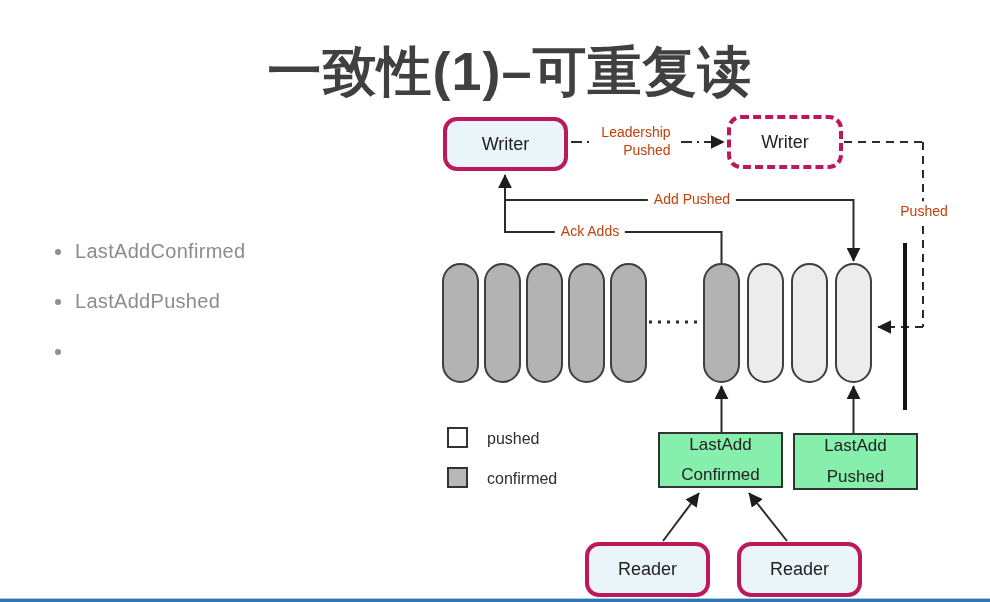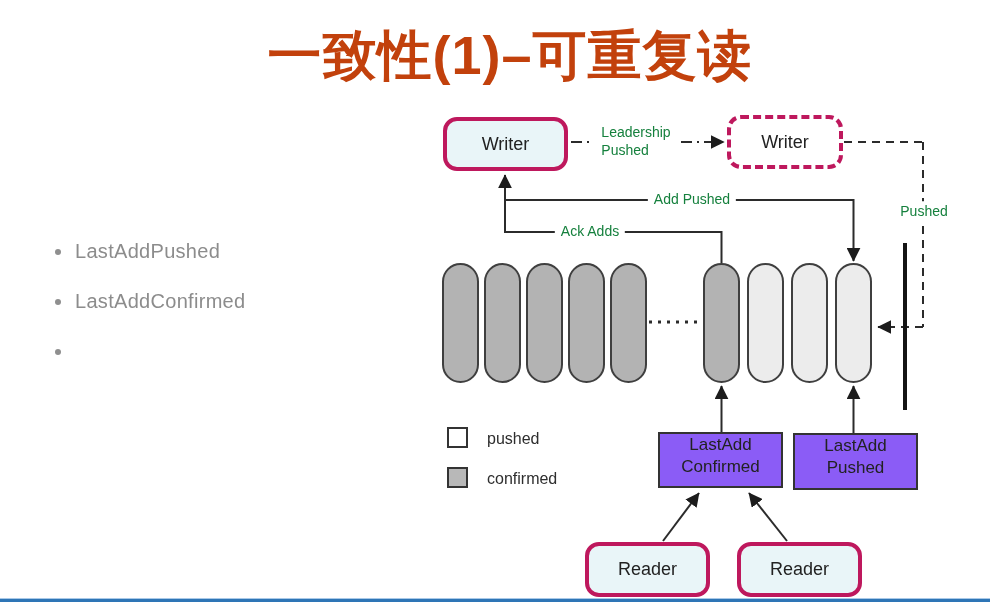--- a/index.html
+++ b/index.html
@@ -7,27 +7,27 @@
   body {
     position: relative;
     background: #ffffff;
     font-family: "Liberation Sans", "DejaVu Sans", sans-serif;
     overflow: hidden;
   }
 
   
   .slide-title {
     position: absolute;
-    left: 0; top: 20px; width: 100%;
+    left: 0; top: 36px; width: 100%;
     padding-left: 30px;
     text-align: center;
     font-size: 54px;
     font-weight: 600;
     letter-spacing: 1px;
-    color: #c2410c;
+    color: #404040;
     white-space: nowrap;
   }
 
   
   .bullet-list { position: absolute; left: 55px; top: 240px; }
   .bullet-item { display: flex; align-items: flex-start; margin-bottom: 27px; }
   .bullet-dot {
     width: 6px; height: 6px; border-radius: 50%;
     background: #8f8f8f; margin: 9px 14px 0 0; flex: 0 0 auto;
   }
@@ -40,34 +40,34 @@
     border-radius: 14px;
     background: #e9f5f8;
     display: flex; align-items: center; justify-content: center;
     font-size: 18px; color: #222;
   }
   .node.dashed { border-style: dashed; background: #ffffff; }
 
   .rect-box {
     position: absolute;
     border: 2px solid #333;
-    background: #8b5cf6;
+    background: #86efac;
     display: flex; flex-direction: column;
-    align-items: center; justify-content: flex-start;
+    align-items: center; justify-content: space-between;
     font-size: 17px; line-height: 1.3; color: #222;
     text-align: center;
   }
 
   .conn-label {
     position: absolute;
     transform: translate(-50%, -50%);
     background: #ffffff;
     padding: 1px 6px;
-    font-size: 14px; color: #15803d;
-    text-align: left; line-height: 1.25;
+    font-size: 14px; color: #c2410c;
+    text-align: right; line-height: 1.25;
     white-space: nowrap;
   }
 
   
   .capsule-group { position: absolute; top: 263px; display: flex; gap: 5px; }
   .capsule-group.right { gap: 7px; }
   .capsule {
     width: 37px; height: 120px;
     border: 2.5px solid #3f3f3f;
     border-radius: 19px;
@@ -93,25 +93,25 @@
   }
 </style>
 </head>
 <body>
 
 <div class="slide-title">一致性(1)–可重复读</div>
 
 <div class="bullet-list">
   <div class="bullet-item">
     <span class="bullet-dot"></span>
-    <span class="bullet-text">LastAddPushed</span>
+    <span class="bullet-text">LastAddConfirmed</span>
   </div>
   <div class="bullet-item">
     <span class="bullet-dot"></span>
-    <span class="bullet-text">LastAddConfirmed</span>
+    <span class="bullet-text">LastAddPushed</span>
   </div>
   <div class="bullet-item">
     <span class="bullet-dot"></span>
   </div>
 </div>
 
 <div class="capsule-group" style="left:442px;">
     <div class="capsule confirmed"></div>
     <div class="capsule confirmed"></div>
     <div class="capsule confirmed"></div>

